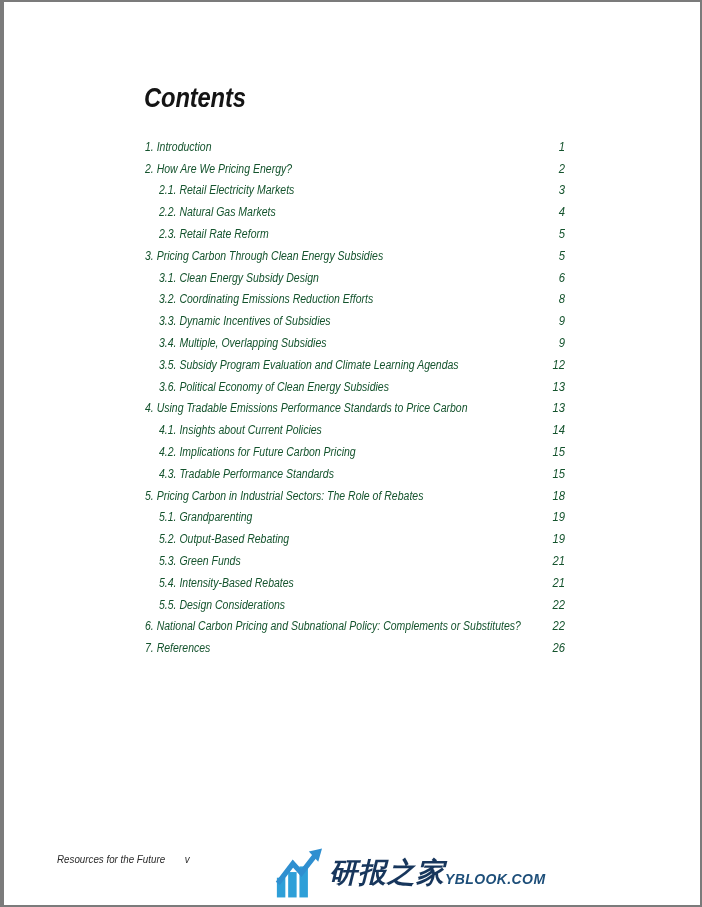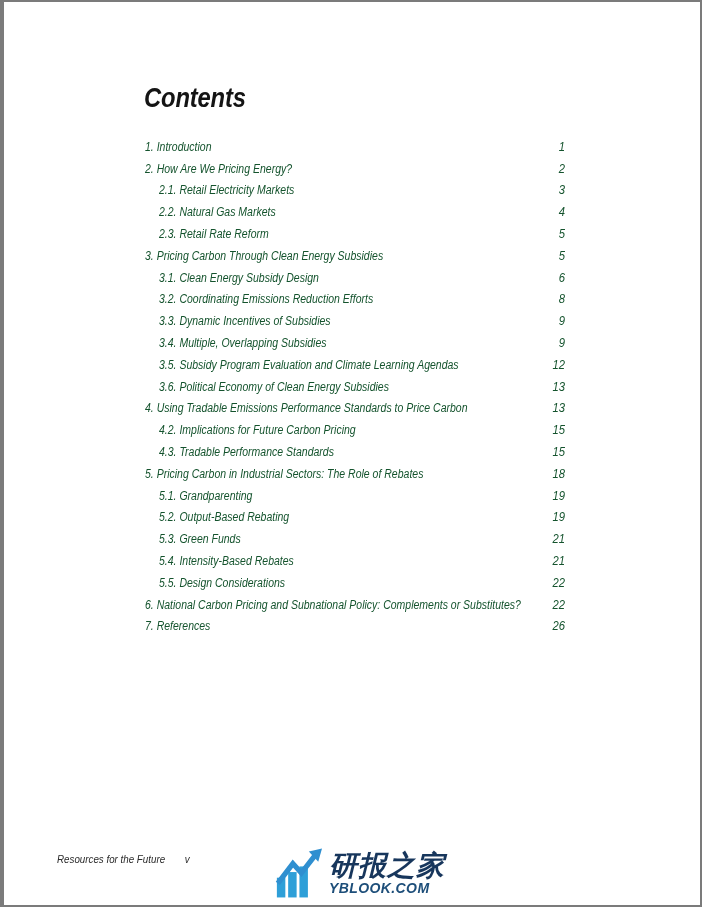--- a/index.html
+++ b/index.html
@@ -83,34 +83,34 @@
   }
   .watermark {
     position: absolute;
     left: 271px;
     top: 845px;
     display: flex;
     align-items: center;
     gap: 7px;
   }
   .watermark-icon { width: 47px; height: 52px; flex: 0 0 auto; }
-  .watermark-textcol { display: flex; flex-direction: column; line-height: 1; }
+  .watermark-textcol { display: flex; line-height: 1; }
   .watermark-cn {
     font-size: 28px;
     font-weight: 700;
     letter-spacing: 1px;
     color: #17365c;
     line-height: 1.05;
   }
   .watermark-en {
     font-size: 14px;
     font-weight: 700;
     letter-spacing: 0.4px;
     color: #1d4e79;
-    margin-top: 1px;
+    margin-top: 14px;
   }
 </style>
 </head>
 <body>
 
 <div class="page">
 
   <div class="contents-heading">
     <span class="condensed">Contents</span>
   </div>
@@ -160,20 +160,24 @@
     <span class="toc-label">3.5. Subsidy Program Evaluation and Climate Learning Agendas</span>
     <span class="toc-page">12</span>
   </div>
       <div class="toc-row level-1">
     <span class="toc-label">3.6. Political Economy of Clean Energy Subsidies</span>
     <span class="toc-page">13</span>
   </div>
       <div class="toc-row">
     <span class="toc-label">4. Using Tradable Emissions Performance Standards to Price Carbon</span>
     <span class="toc-page">13</span>
+  </div>
+      <div class="toc-row level-1">
+    <span class="toc-label">4.1. Insights about Current Policies</span>
+    <span class="toc-page">14</span>
   </div>
       <div class="toc-row level-1">
     <span class="toc-label">4.2. Implications for Future Carbon Pricing</span>
     <span class="toc-page">15</span>
   </div>
       <div class="toc-row level-1">
     <span class="toc-label">4.3. Tradable Performance Standards</span>
     <span class="toc-page">15</span>
   </div>
       <div class="toc-row">

